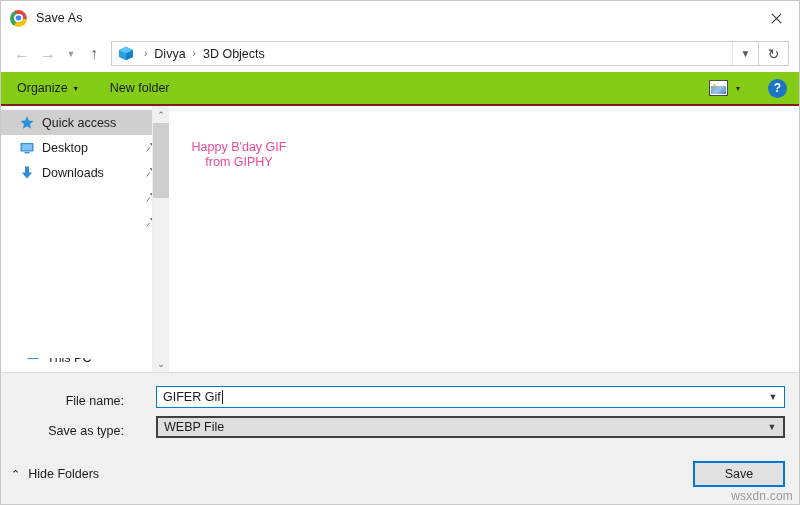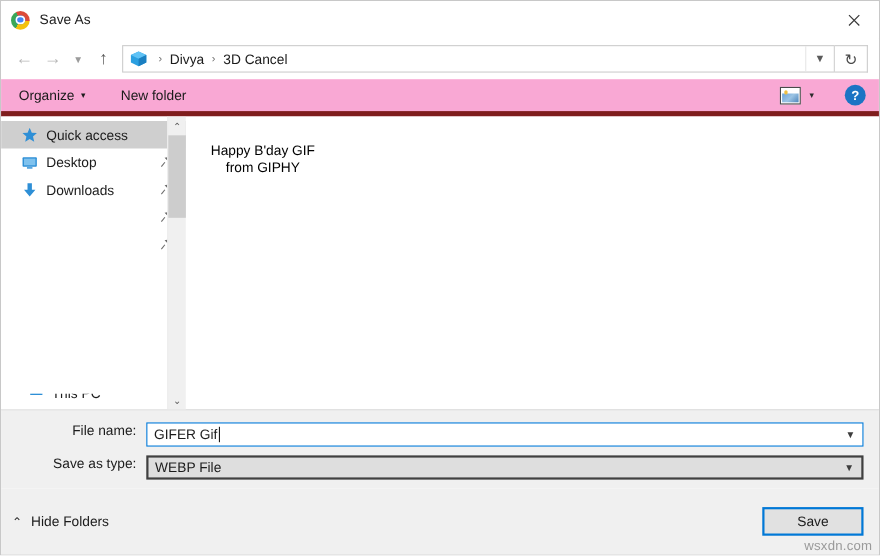--- a/index.html
+++ b/index.html
@@ -105,22 +105,22 @@
     display: flex; align-items: center; padding-left: 9px;
     margin-left: 8px;
   }
   .search-ph { font-size: 12.5px; color: #6d6d6d; margin-left: 9px; }
 
   
   .cmdbar {
     height: 34px; min-height: 34px;
     display: flex; align-items: center;
     padding: 0 12px 0 14px;
-    background: #f9a8d4;
-    border-bottom: 5px solid #7f1d1d;
+    background: #84cc16;
+    border-bottom: 2px solid #7f1d1d;
   }
   .cmd-item {
     font-size: 12.5px; color: #1b1b1b;
     display: flex; align-items: center; gap: 6px;
     margin-right: 28px; cursor: default; padding: 3px 2px;
   }
   .cmd-caret { font-size: 8px; color: #1b1b1b; }
   .cmd-right { margin-left: auto; display: flex; align-items: center; gap: 4px; }
   .view-icon {
     width: 19px; height: 16px;
@@ -261,35 +261,35 @@
   .thumb .cap {
     position: absolute; left: 0; right: 0; bottom: 4px;
     text-align: center;
     color: #ffffff;
     font-family: "DejaVu Sans", sans-serif;
     font-size: 11px; font-weight: bold; line-height: 12px;
     letter-spacing: 0.2px;
     text-shadow: 0 0 2px rgba(0,0,0,.85), 1px 1px 1px rgba(0,0,0,.7);
   }
   .file-label {
-    margin-top: 7px; text-align: center;
-    font-size: 12.5px; color: #000000; line-height: 15px;
+    margin-top: 17px; text-align: center;
+    font-size: 12.5px; color: #ec4899; line-height: 15px;
     width: 112px;
   }
 
   
   .formarea {
     background: #f0f0f0;
     border-top: 1px solid #dcdcdc;
     padding: 11px 14px 0 14px;
     min-height: 0;
   }
   .form-row {
-    display: flex; align-items: flex-start;
-    height: 24px; margin-bottom: 6px;
+    display: flex; align-items: flex-end;
+    height: 24px; margin-bottom: 6px; gap: 23px;
   }
   .form-label {
     width: 118px; flex: 0 0 118px;
     text-align: right; padding-right: 9px;
     font-size: 12.5px; color: #1b1b1b;
   }
   .combo {
     flex: 1 1 auto; height: 22px;
     display: flex; align-items: center;
     padding-left: 6px; position: relative;
@@ -375,21 +375,21 @@
       <span class="crumb-icon">
         <svg width="16" height="15" viewBox="0 0 16 15">
           <path d="M8 0.8 L15 4.1 L15 10.9 L8 14.2 L1 10.9 L1 4.1 Z" fill="#2b9fe0"></path>
           <path d="M8 0.8 L15 4.1 L8 7.4 L1 4.1 Z" fill="#5fc2f5"></path>
           <path d="M8 7.4 L15 4.1 L15 10.9 L8 14.2 Z" fill="#1a7fc1"></path>
         </svg>
       </span>
       <span class="crumb-sep">›</span>
       <span class="crumb-text">Divya</span>
       <span class="crumb-sep">›</span>
-      <span class="crumb-text">3D Cancel</span>
+      <span class="crumb-text">3D Objects</span>
       <span class="crumb-drop">▼</span>
     </div>
 
     <div class="refresh-btn">
       <span>↻</span>
     </div>
 
   </div>
 
   <div class="cmdbar">

